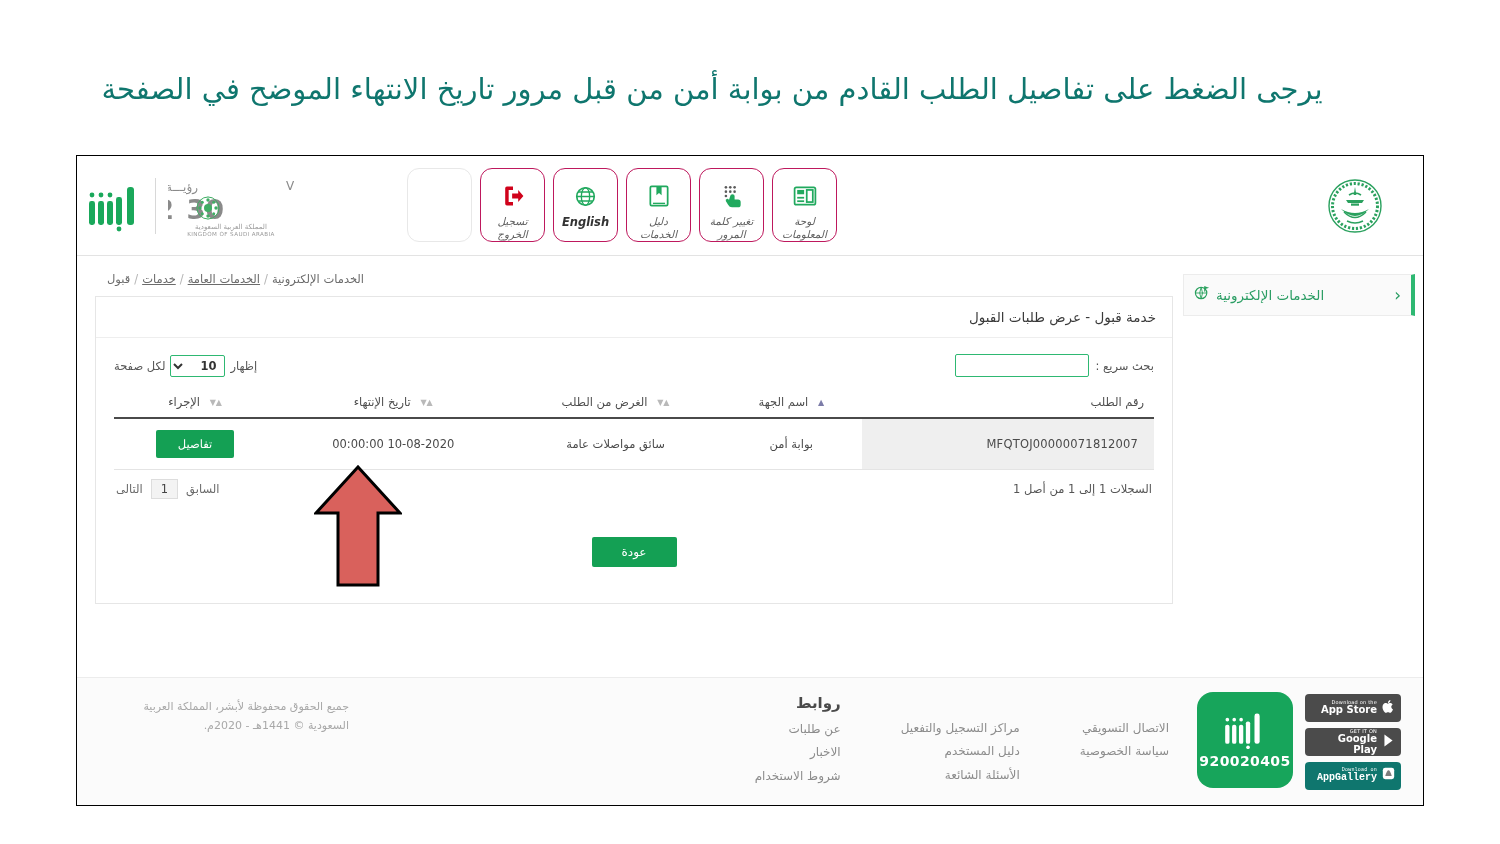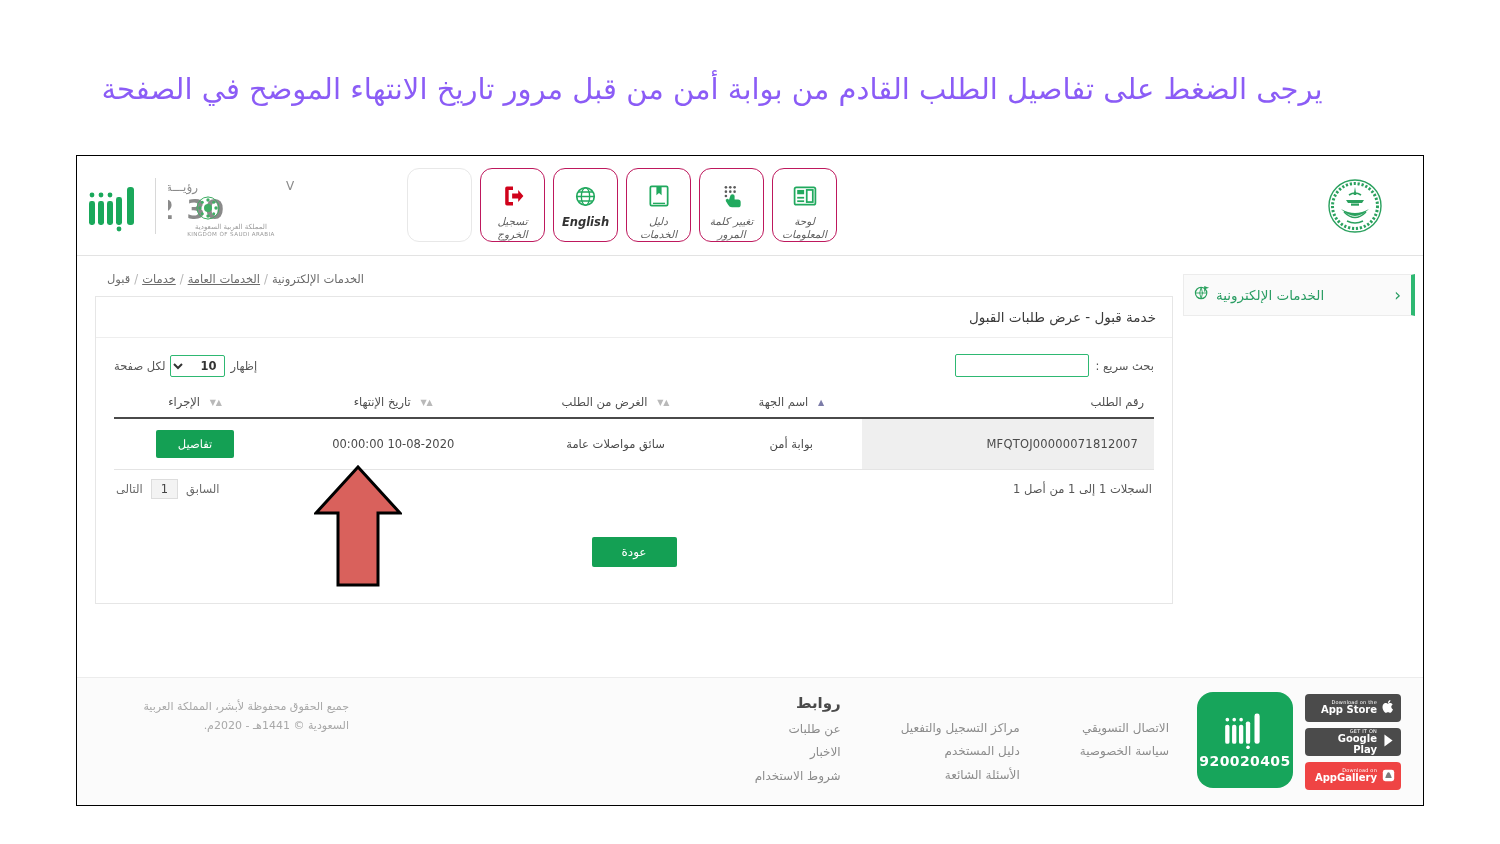--- a/index.html
+++ b/index.html
@@ -10,21 +10,21 @@
     overflow: hidden;
   }
 
   
   .annotation {
     position: absolute;
     top: 72px; left: 0; width: 1424px;
     text-align: center;
     font-family: "DejaVu Serif", "Liberation Serif", serif;
     font-size: 29px;
-    color: #8b5cf6;
+    color: #0f766e;
     direction: rtl;
     white-space: nowrap;
   }
 
   
   .frame {
     position: absolute;
     left: 76px; top: 155px;
     width: 1348px; height: 651px;
     border: 1px solid #000000;
@@ -380,21 +380,21 @@
   .store-badge {
     width: 96px; height: 28px;
     background: #4b4b4b;
     border-radius: 4px;
     display: flex;
     align-items: center;
     gap: 5px;
     padding: 0 6px;
     cursor: pointer;
   }
-  .store-badge.gallery { background: #ef4444; }
+  .store-badge.gallery { background: #0f766e; font-family: Liberation Mono, monospace; }
   .store-badge .sb-txt { color: #fff; line-height: 1.05; }
   .store-badge .sb-top { font-size: 5px; letter-spacing: .2px; display:block; }
   .store-badge .sb-main { font-size: 10px; font-weight: bold; display:block; }
 
   
   .arrow-overlay {
     position: absolute;
     left: 314px; top: 465px;
     width: 88px; height: 122px;
     pointer-events: none;

